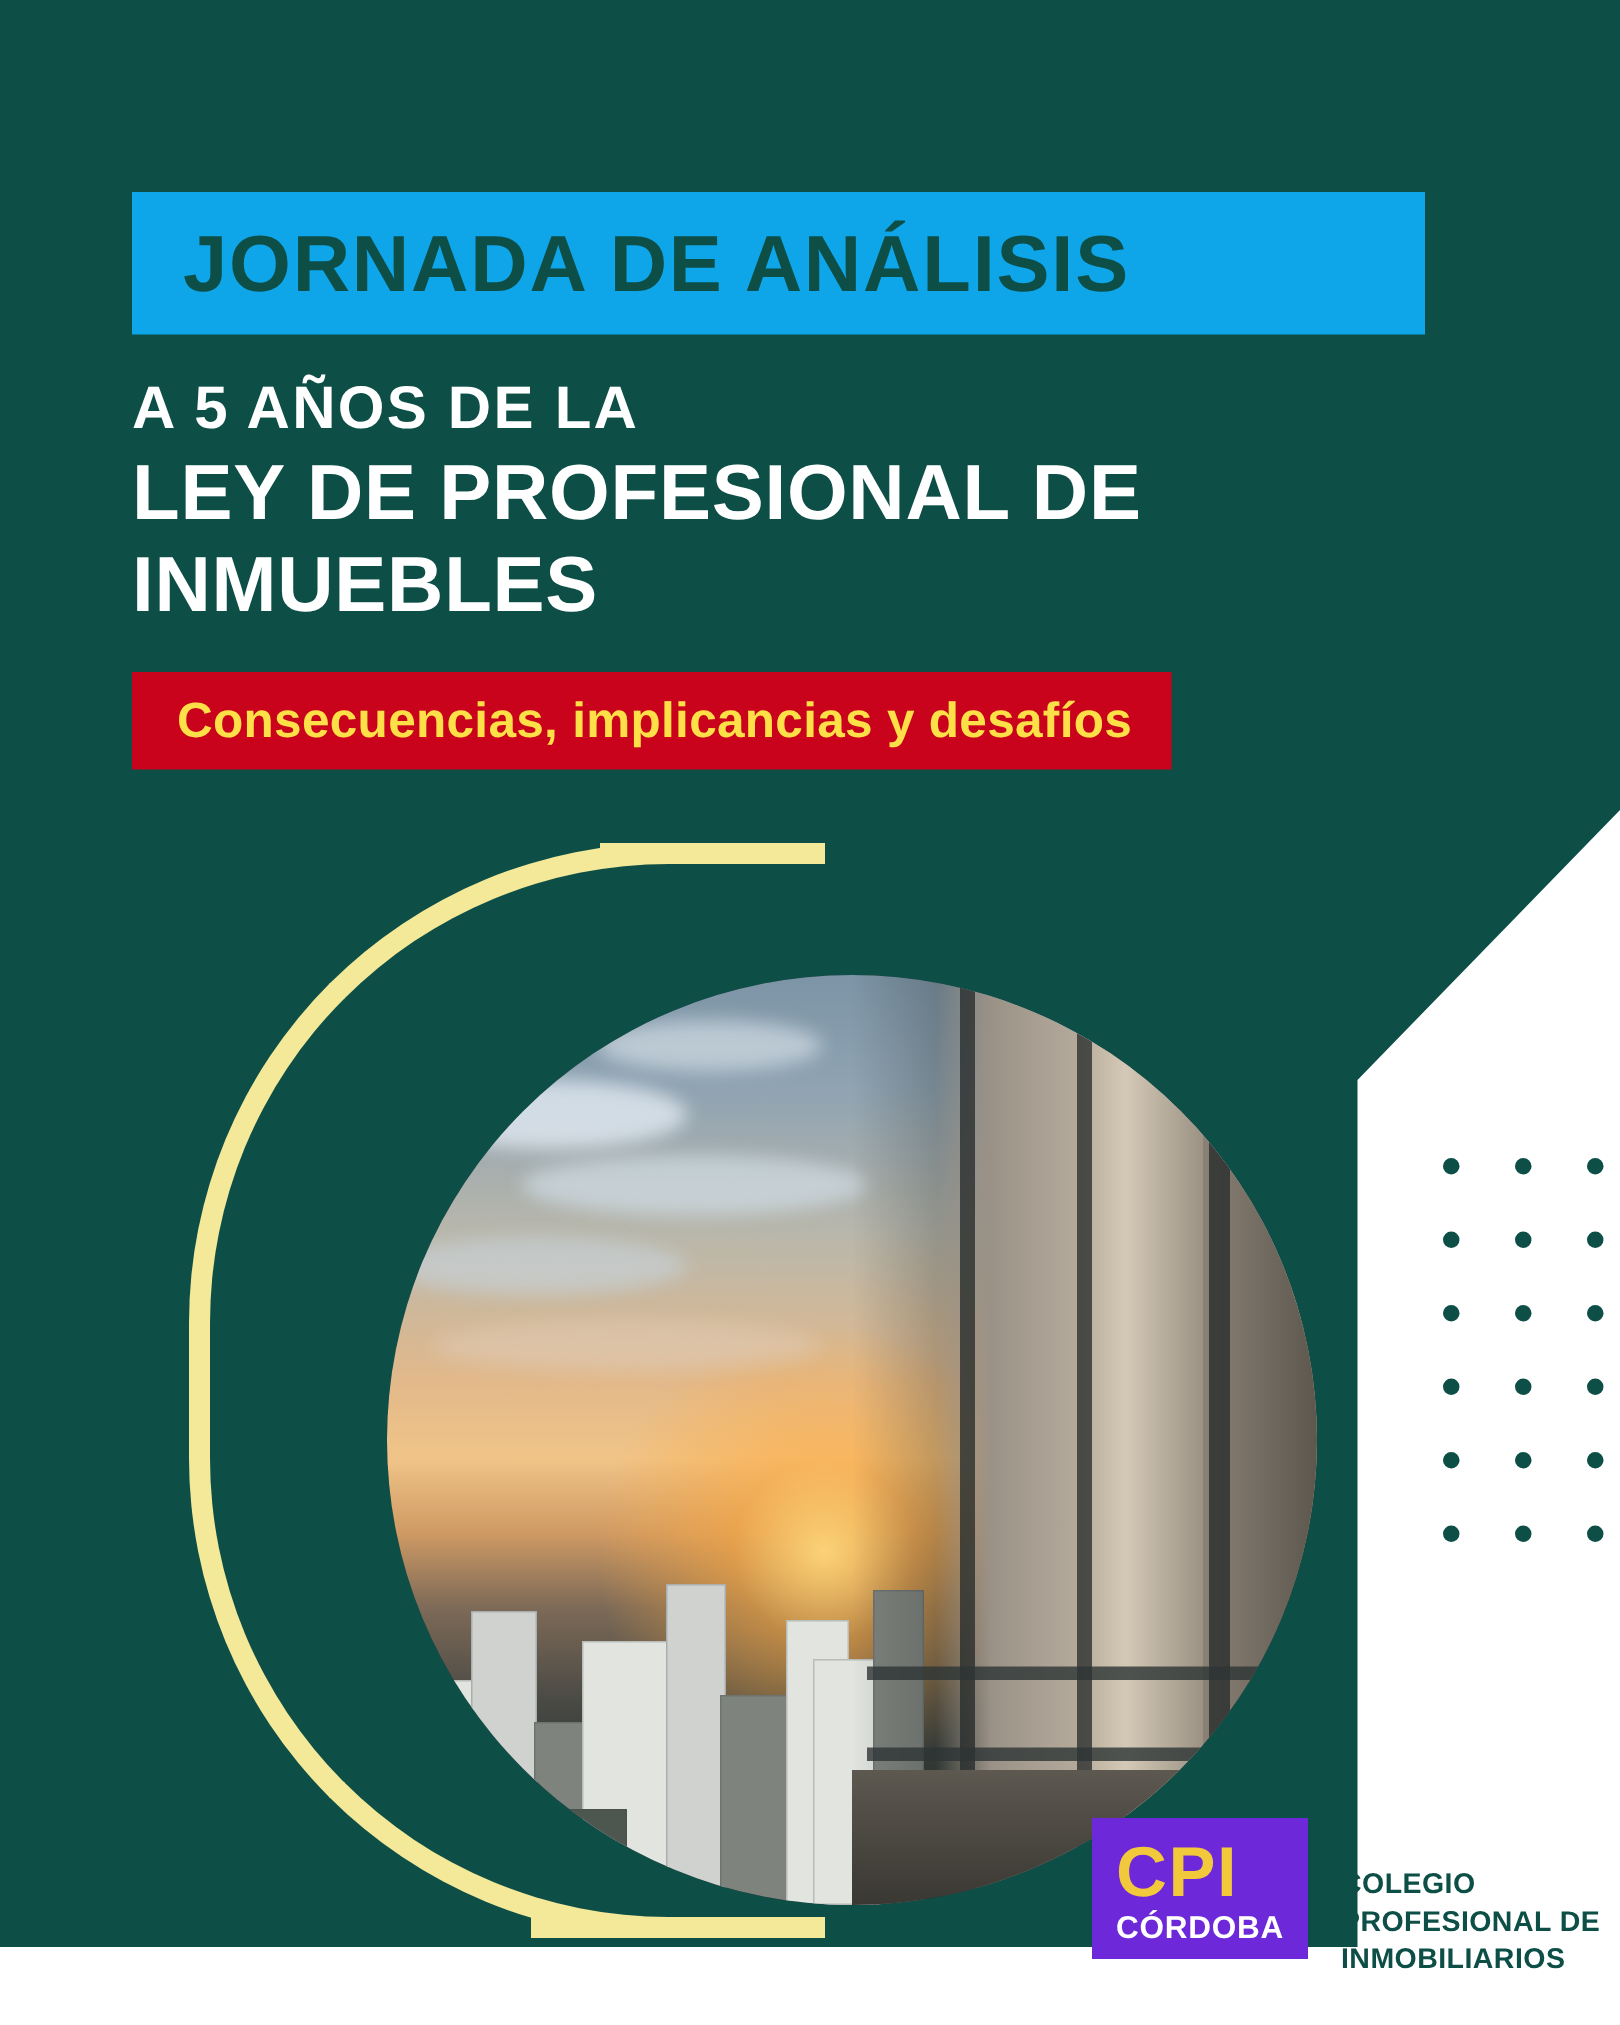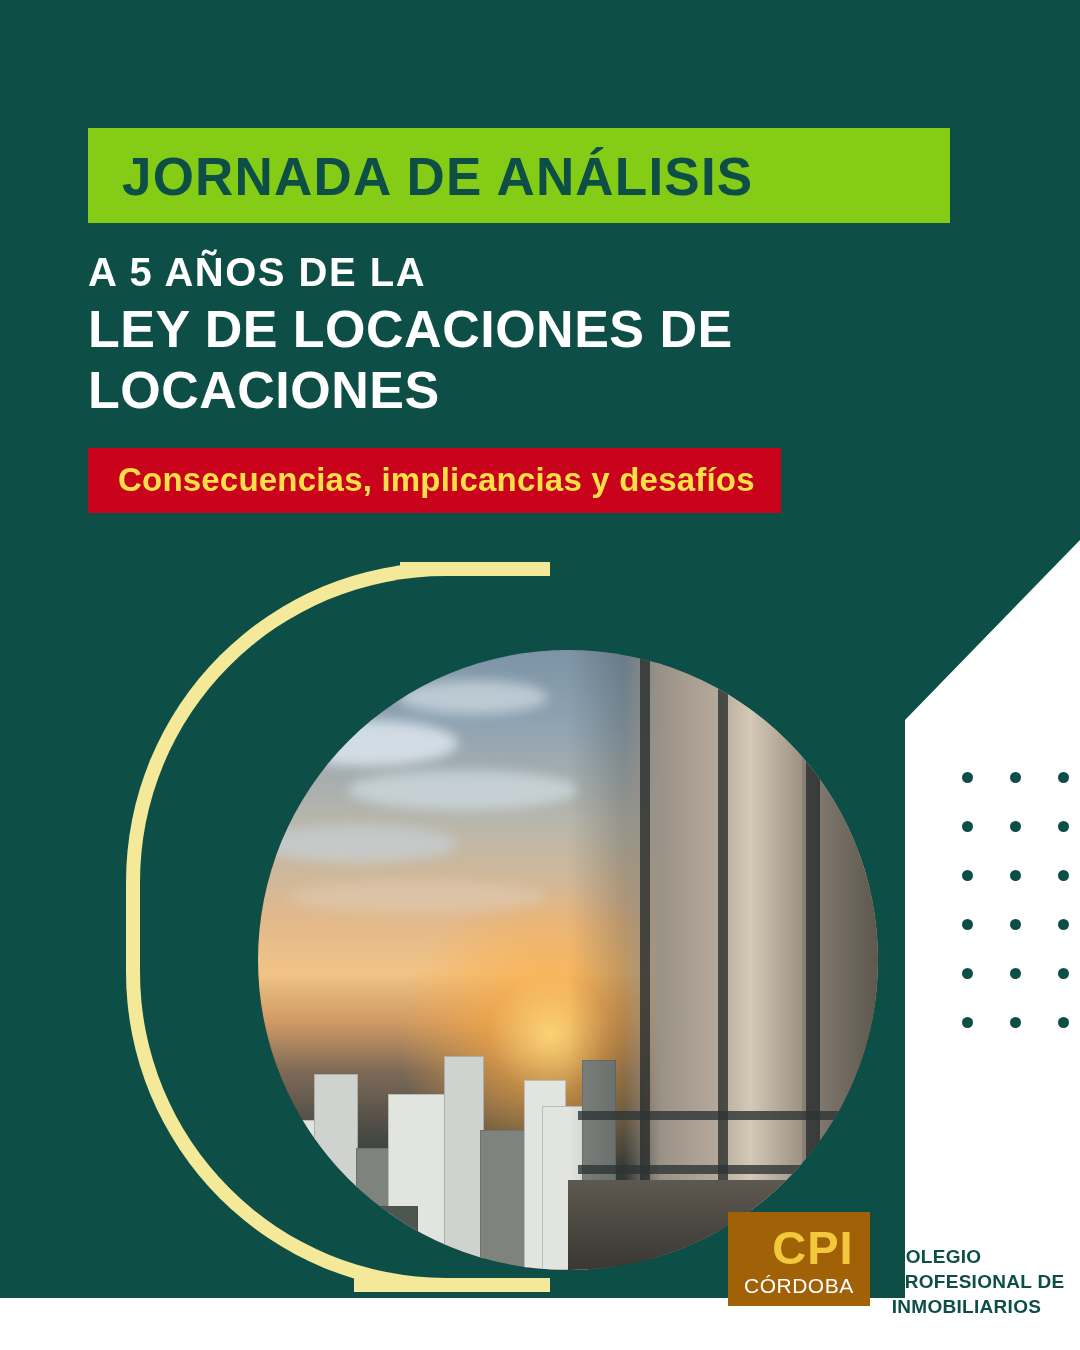--- a/index.html
+++ b/index.html
@@ -43,21 +43,21 @@
   }
 
   
   .title-wrap {
     position: absolute;
     left: 88px;
     top: 128px;
     width: 862px;
   }
   .title-banner {
-    background: #84cc16;
+    background: #0ea5e9;
     padding: 22px 34px 20px 34px;
     box-sizing: border-box;
   }
   .title-banner-text {
     color: #0d4f47;
     font-size: 53px;
     font-weight: bold;
     letter-spacing: 1.2px;
     line-height: 1.0;
     white-space: nowrap;
@@ -247,36 +247,36 @@
   
   .logo-wrap {
     position: absolute;
     left: 728px;
     top: 1198px;
     display: flex;
     align-items: center;
     gap: 22px;
   }
   .logo-mark {
-    background: #a16207;
+    background: #6d28d9;
     padding: 12px 16px 10px 16px;
-    text-align: right;
+    text-align: left;
     line-height: 1;
   }
   .logo-cpi {
     color: #f2c93b;
     font-size: 47px;
     font-weight: bold;
     letter-spacing: 1px;
     display: block;
   }
   .logo-cordoba {
     color: #ffffff;
     font-size: 21px;
-    font-weight: normal;
+    font-weight: bold;
     letter-spacing: 0.5px;
     display: block;
     margin-top: 4px;
   }
   .logo-text {
     color: #0d4f47;
     font-size: 19px;
     font-weight: bold;
     line-height: 1.32;
     letter-spacing: 0.3px;
@@ -351,21 +351,21 @@
     <div class="dot" style="left:0px;  top:245px;"></div>
     <div class="dot" style="left:48px; top:245px;"></div>
     <div class="dot" style="left:96px; top:245px;"></div>
   </div>
 
   <div class="title-wrap">
     <div class="title-banner">
       <div class="title-banner-text">JORNADA DE ANÁLISIS</div>
     </div>
     <div class="subtitle-small">A 5 AÑOS DE LA</div>
-    <div class="subtitle-big">LEY DE LOCACIONES DE LOCACIONES</div>
+    <div class="subtitle-big">LEY DE PROFESIONAL DE INMUEBLES</div>
     <div class="red-banner">
       <div class="red-banner-text">Consecuencias, implicancias y desafíos</div>
     </div>
   </div>
 
   <div class="logo-wrap">
     <div class="logo-mark">
       <span class="logo-cpi">CPI</span>
       <span class="logo-cordoba">CÓRDOBA</span>
     </div>

